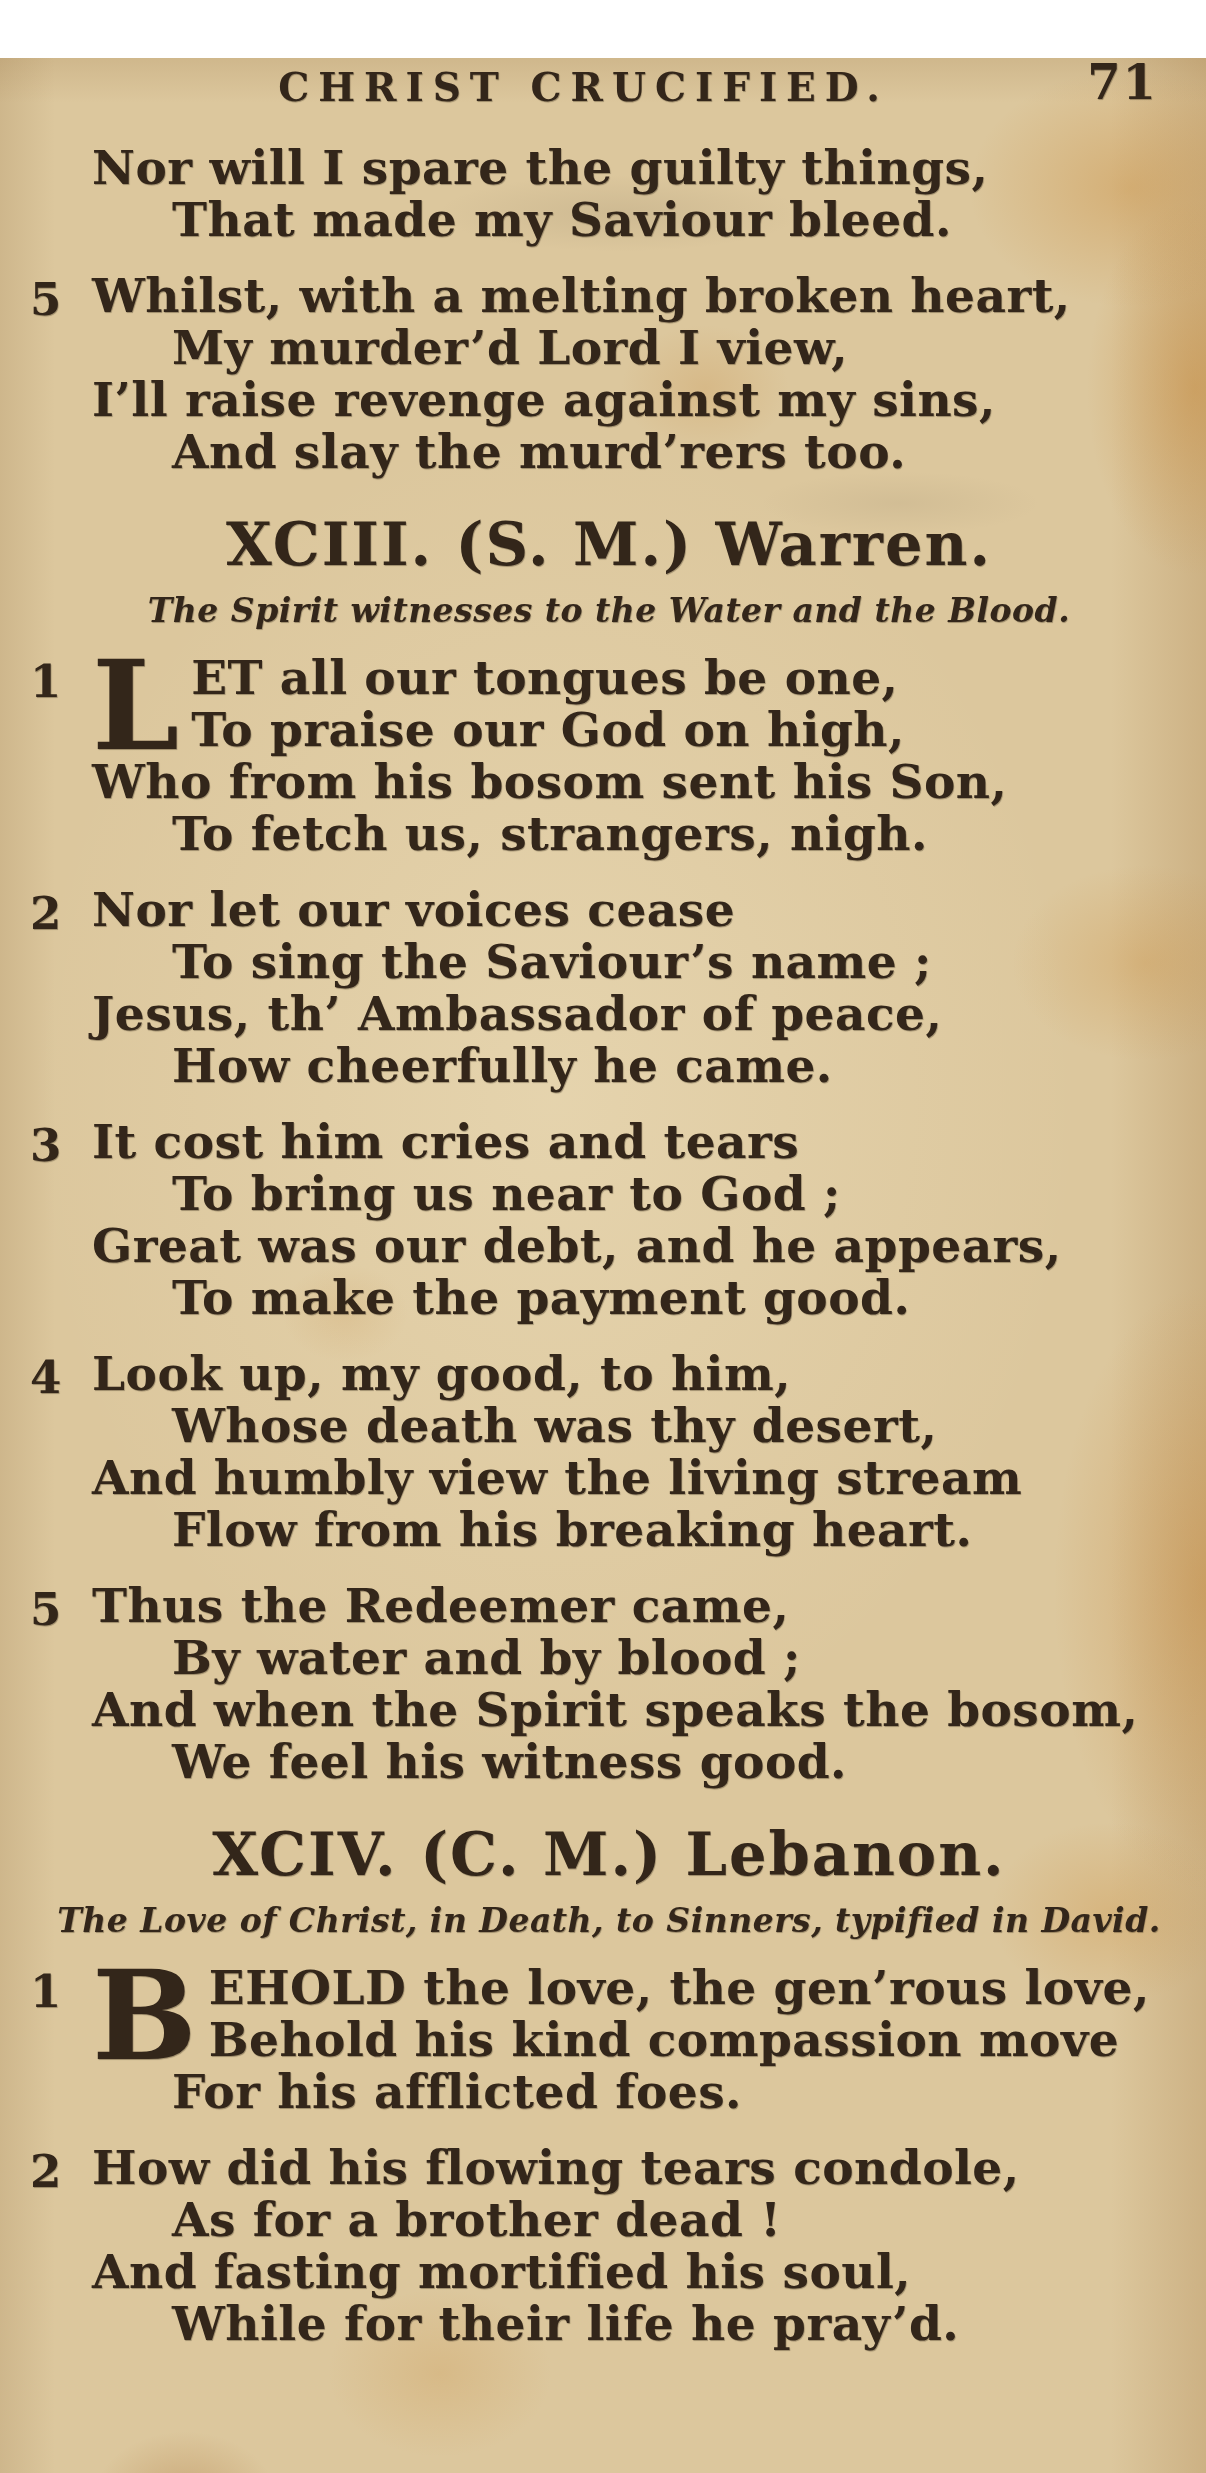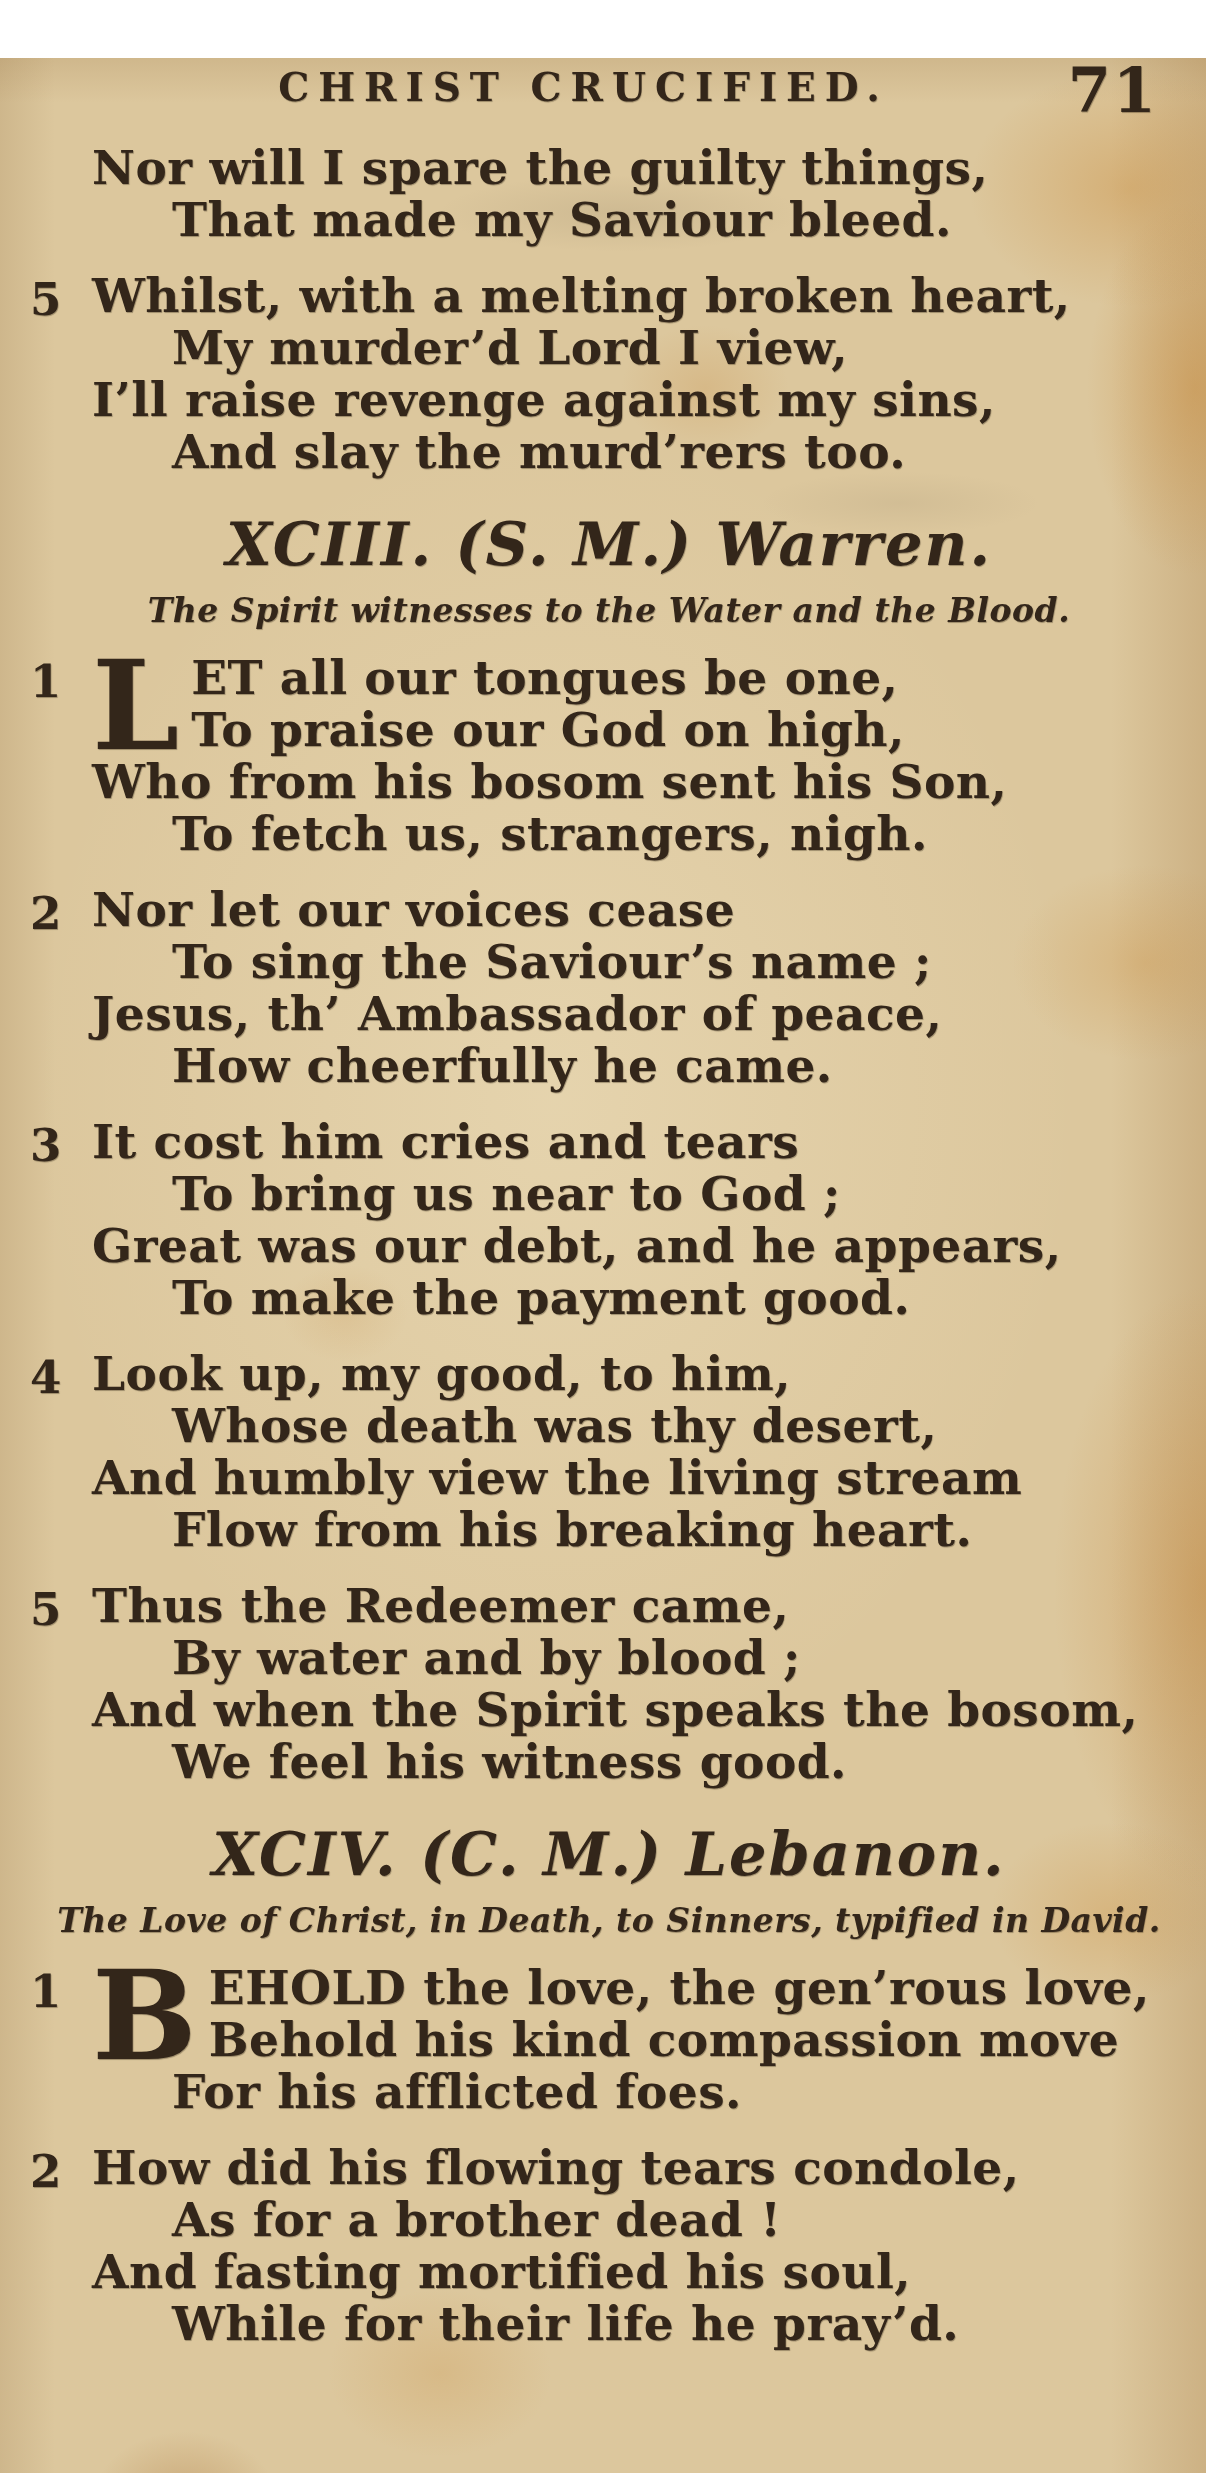--- a/index.html
+++ b/index.html
@@ -41,42 +41,41 @@
   }
 
   .header{position:relative;margin:58px 44px 30px 30px;height:54px;}
   .header-title{
     position:absolute;left:15px;right:40px;top:6px;
     text-align:center;
     font-size:39px;font-weight:bold;letter-spacing:9px;
   }
   .page-number{
     position:absolute;right:4px;top:-4px;
-    font-size:62px;font-weight:bold;letter-spacing:2px;
+    font-size:48px;font-weight:bold;letter-spacing:2px;
   }
 
   .page-body{margin:7px 18px 0 30px;}
 
   .stanza{position:relative;padding-left:62px;margin-bottom:24px;}
   .stanza::after{content:"";display:block;clear:both;}
   .verse-num{position:absolute;left:0;top:3px;font-size:45px;font-weight:bold;}
   .line{font-size:47px;line-height:52px;font-weight:bold;white-space:nowrap;letter-spacing:0.5px;}
   .line.indent{padding-left:80px;}
   .dropcap{
     float:left;
     font-size:124px;line-height:96px;
     margin:6px 12px 0 0;
     font-weight:bold;
   }
 
   .hymn-heading{
     text-align:center;
     font-size:59px;font-weight:bold;letter-spacing:2px;
     margin:32px 0 12px;
-    font-style:italic;
   }
   .hymn-subtitle{
     text-align:center;
     font-size:33px;font-style:italic;font-weight:bold;
     letter-spacing:0.5px;
     margin:0 0 22px;
   }
 </style>
 </head>
 <body>

